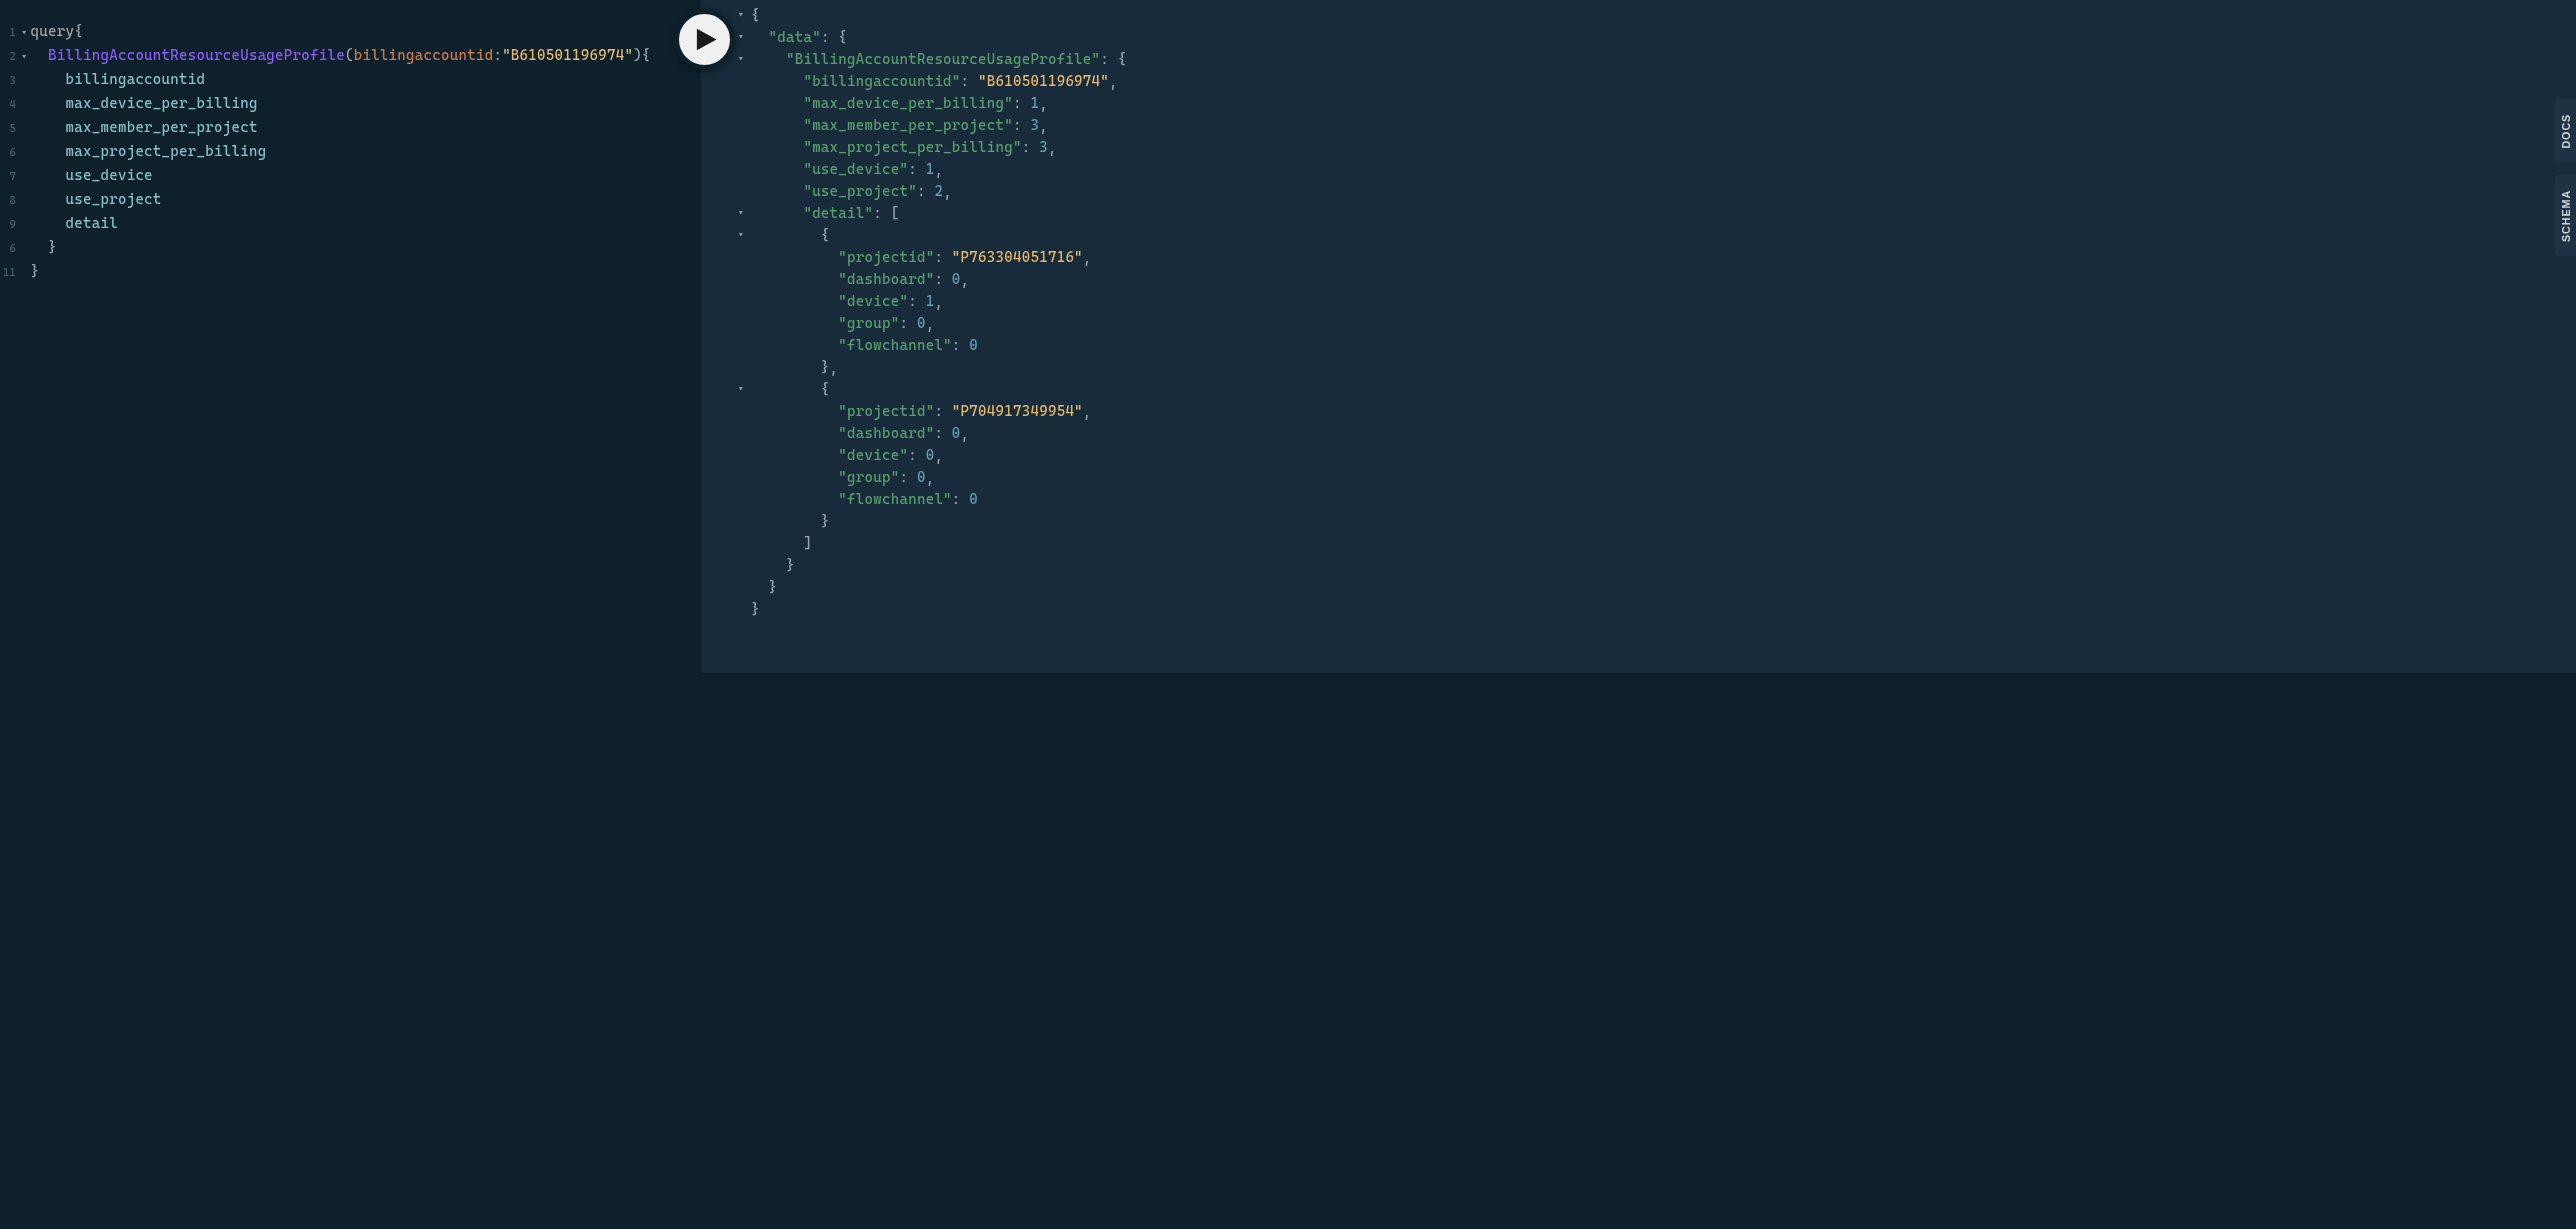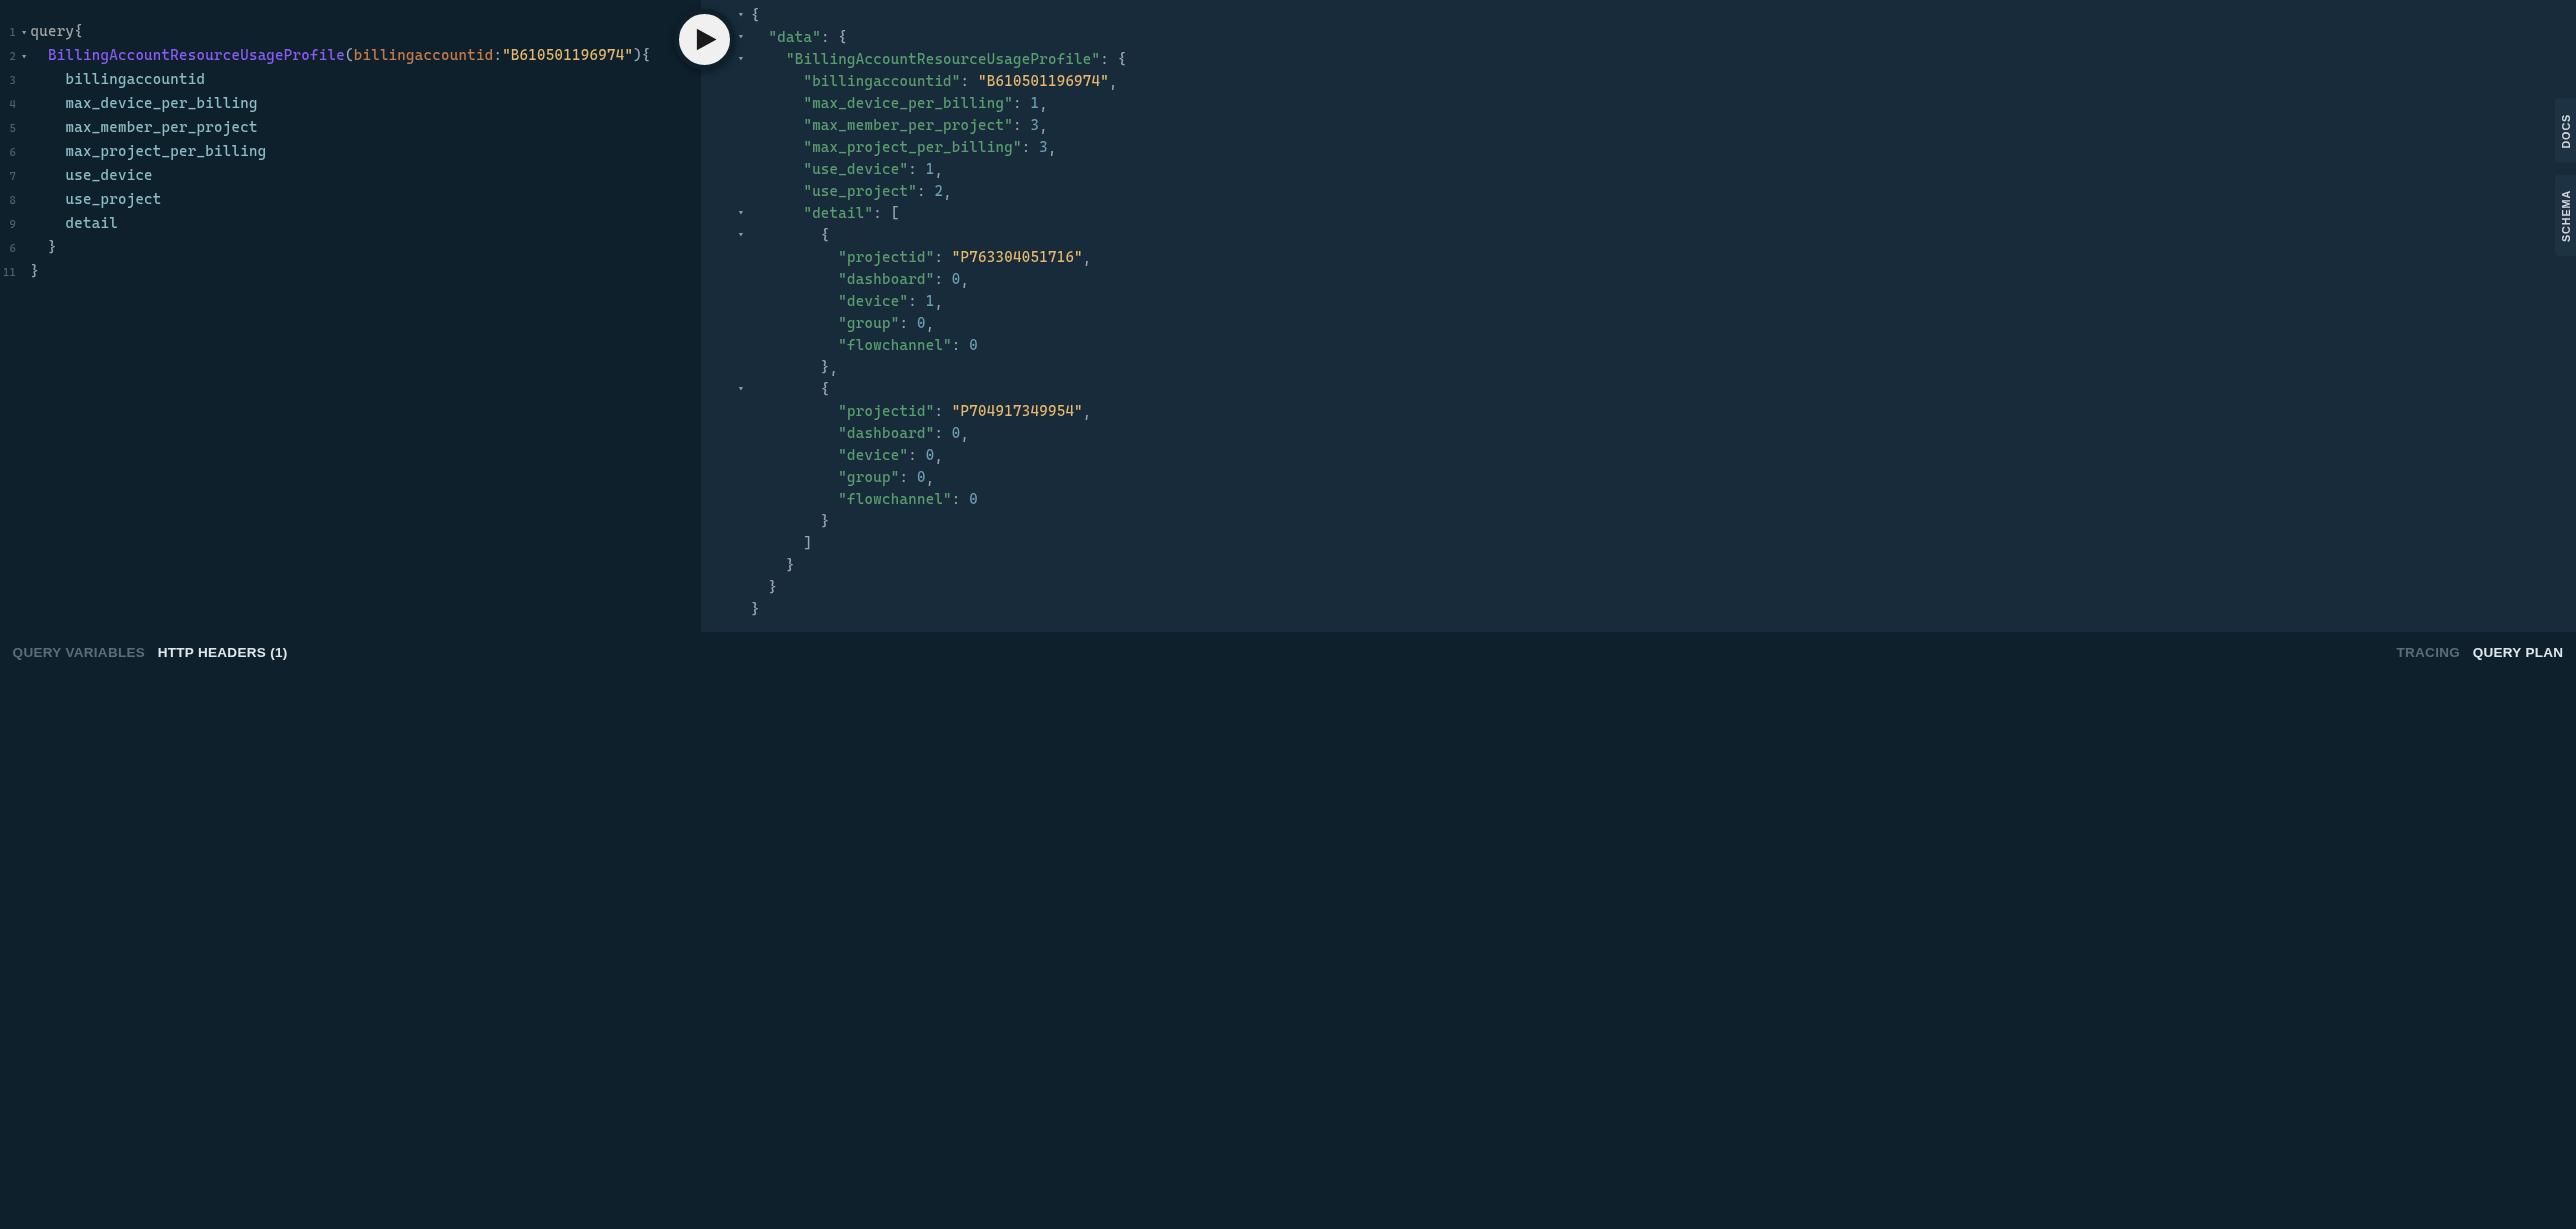--- a/index.html
+++ b/index.html
@@ -213,24 +213,14 @@
         </div>
     </div>
 
     <div class="side-tabs">
       <div class="side-tab">DOCS</div>
       <div class="side-tab">SCHEMA</div>
     </div>
 
   </div>
 
-  <div class="footer">
-    <div class="footer-left">
-      <span class="footer-item footer-dim">QUERY VARIABLES</span>
-      <span class="footer-item footer-bright">HTTP HEADERS (1)</span>
-    </div>
-    <div class="footer-right">
-      <span class="footer-item footer-dim">TRACING</span>
-      <span class="footer-item footer-bright">QUERY PLAN</span>
-    </div>
-  </div>
 </div>
 
 
 </body></html>

